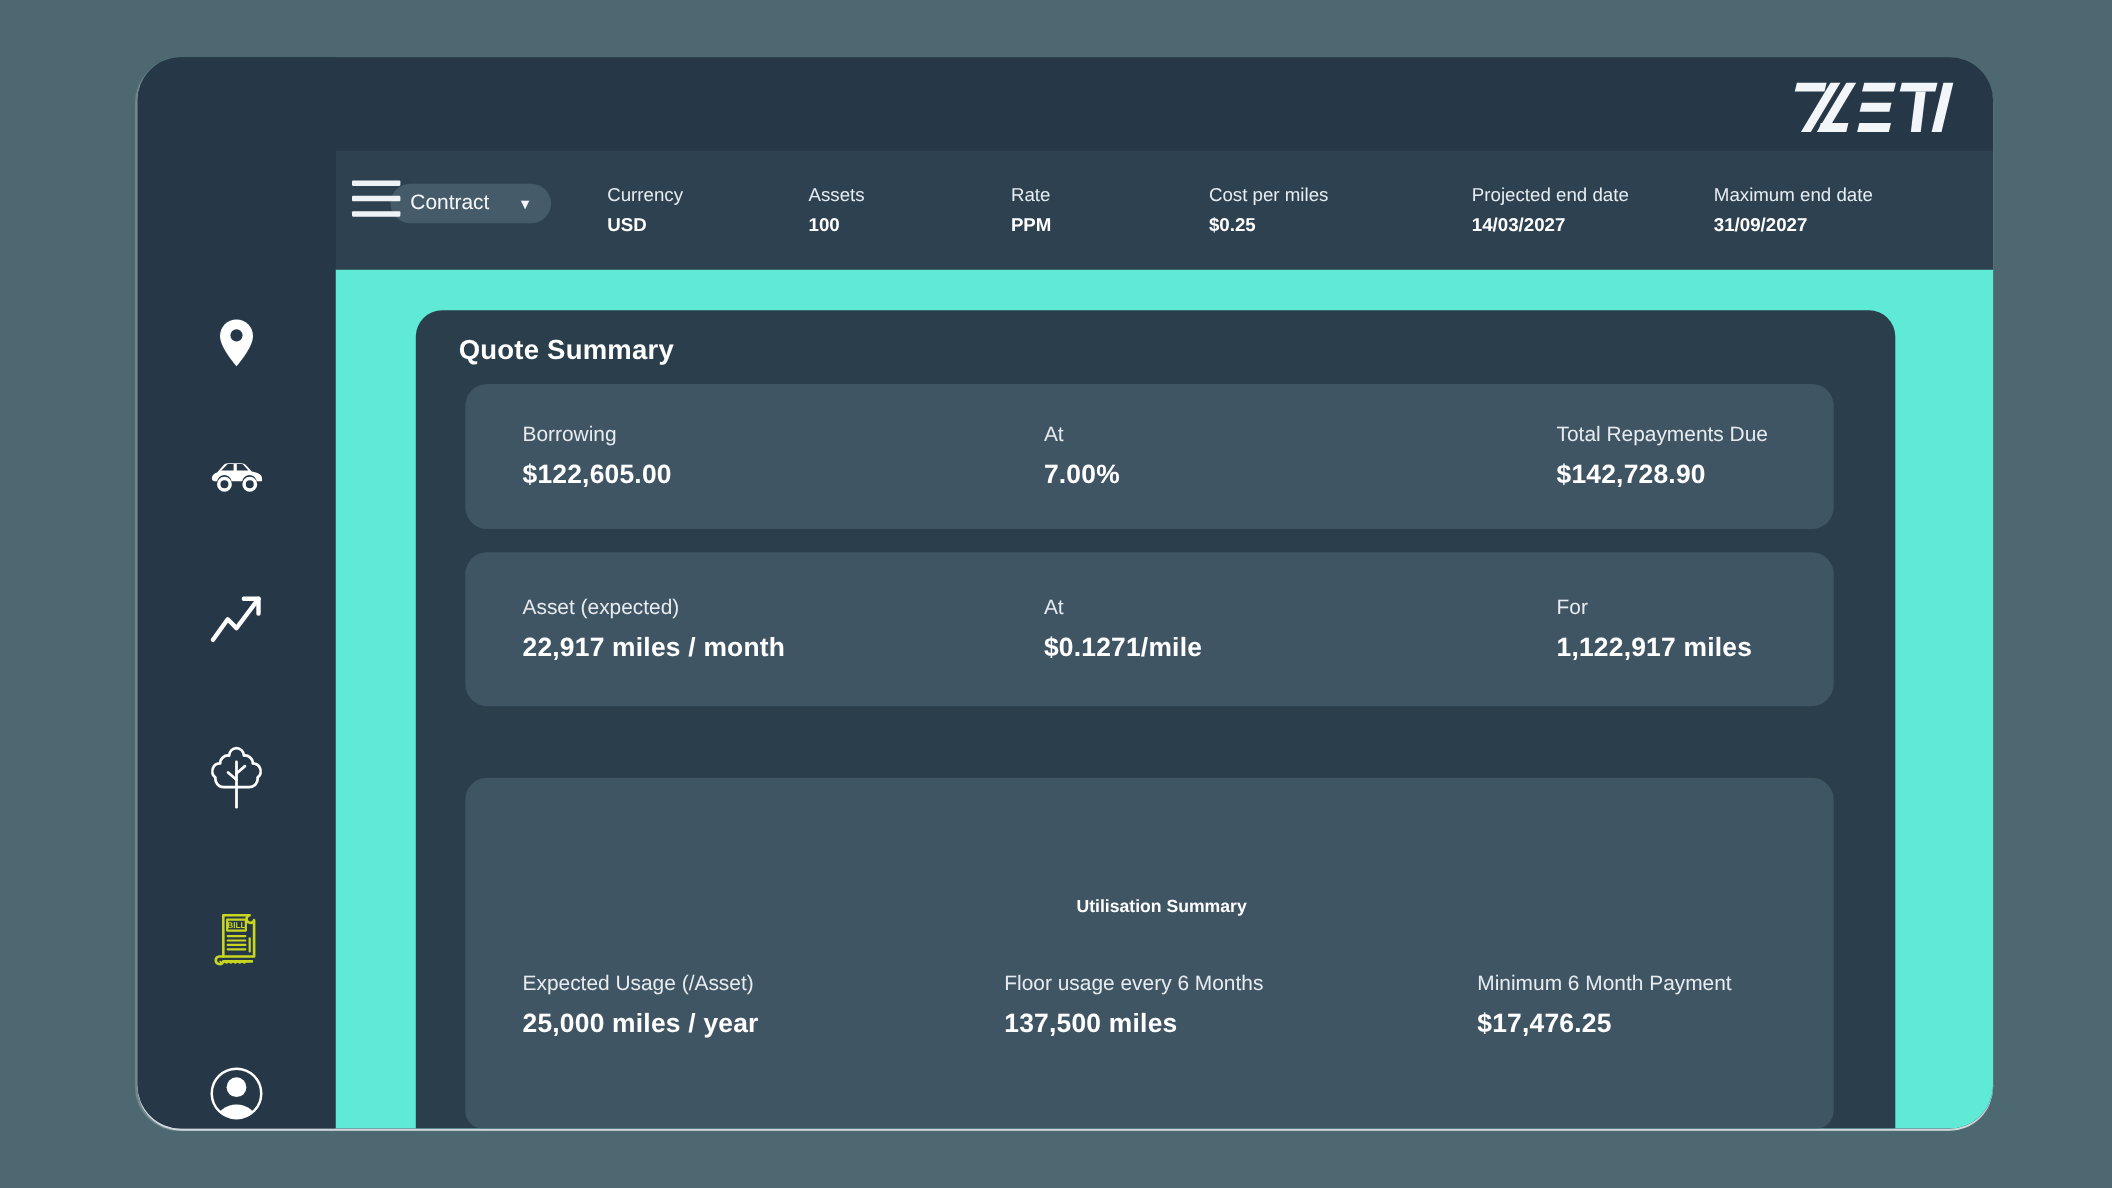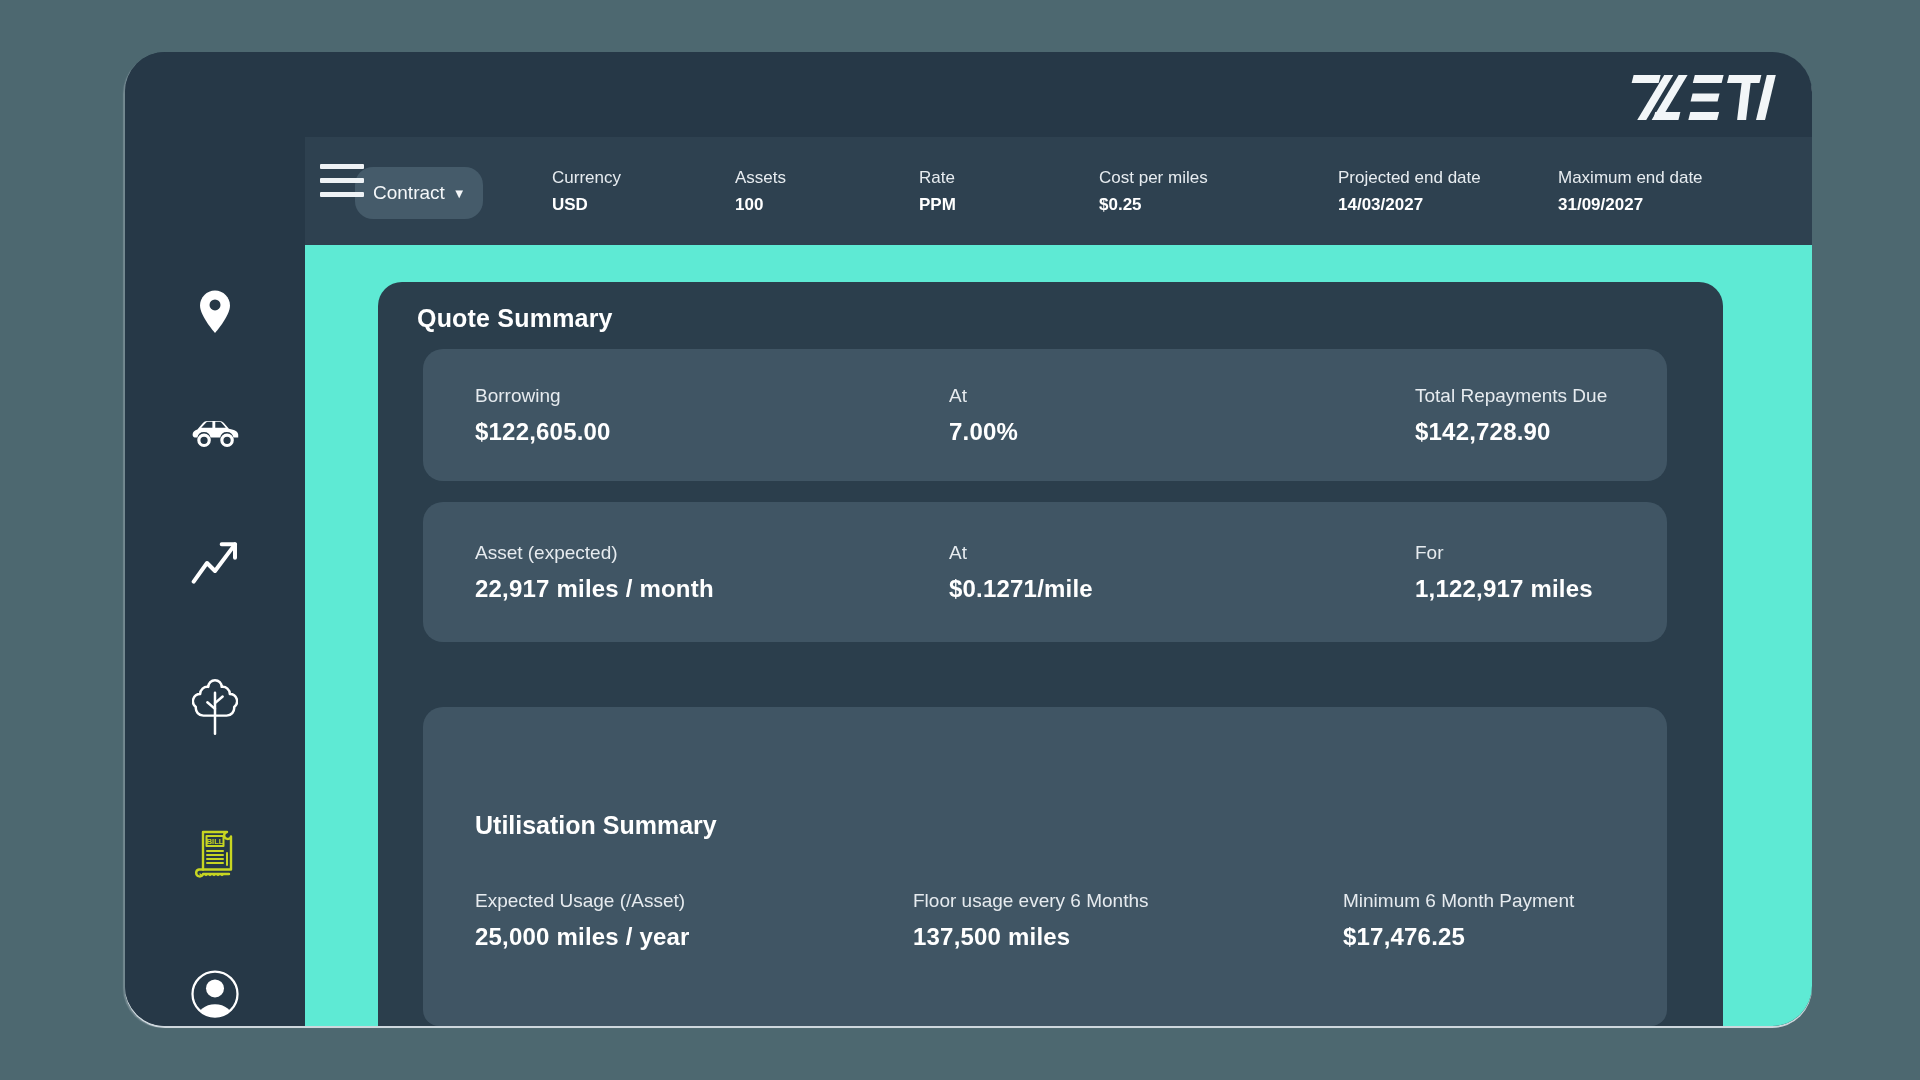--- a/index.html
+++ b/index.html
@@ -29,22 +29,22 @@
   .ni-bill  { top:775px; }
   .ni-user  { top:915px; }
   
   .logo { position:absolute; top:23px; right:35px; width:150px; height:45px; z-index:4; }
   
   .header {
     position:absolute; left:180px; top:85px; right:0; height:108px;
     background:#2e4150; z-index:3;
   }
   .pill {
-    position:absolute; left:50px; top:30px; height:52px;
-    display:flex; align-items:center; gap:8px; padding:0 17px 0 18px;
+    position:absolute; left:50px; top:30px; height:36px;
+    display:flex; align-items:center; gap:26px; padding:0 17px 0 18px;
     background:#455b6a; border-radius:18px; cursor:pointer;
     color:#f4f7f9; font-size:19px;text-align:right;
   }
   .pill .caret { font-size:13px; color:#f4f7f9; }
   .hfield { position:absolute; top:31px; }
   .hfield .flabel { font-size:17px; color:#e7ecf0; margin-bottom:7px; }
   .hfield .fvalue { font-size:17px; font-weight:bold; color:#ffffff; }
   .hf-1 { left:247px; } .hf-2 { left:430px; } .hf-3 { left:614px; }
   .hf-4 { left:794px; } .hf-5 { left:997px;margin-left:36px; } .hf-6 { left:1253px; }
   
@@ -64,21 +64,21 @@
     align-content:center; padding:0 30px 0 52px;gap:36px;
   }
   .card-1 { top:67px;  height:132px; }
   .card-2 { top:220px; height:140px; }
   .card-3 {
     top:425px; bottom:0; border-radius:20px 20px 16px 16px;
     display:block; padding:28px 30px 0 52px;
   }
   .cfield .flabel { font-size:19px; color:#e6ebef; margin-bottom:11px; }
   .cfield .fvalue { font-size:24px; font-weight:bold; color:#ffffff; letter-spacing:0.2px; }
-  .util-title { font-size:25px; font-weight:bold; color:#ffffff; margin-bottom:50px; }
+  .util-title { font-size:16px; font-weight:bold; color:#ffffff; margin-bottom:50px;text-align:center; }
   .util-grid { display:grid; grid-template-columns:438px 430px 1fr; }
   svg { display:block; }
 </style>
 </head>
 <body>
 
 <div class="window">
 
   <div class="logo">
     <svg width="150" height="45" viewBox="0 0 164 50" fill="#f2f6f8">

